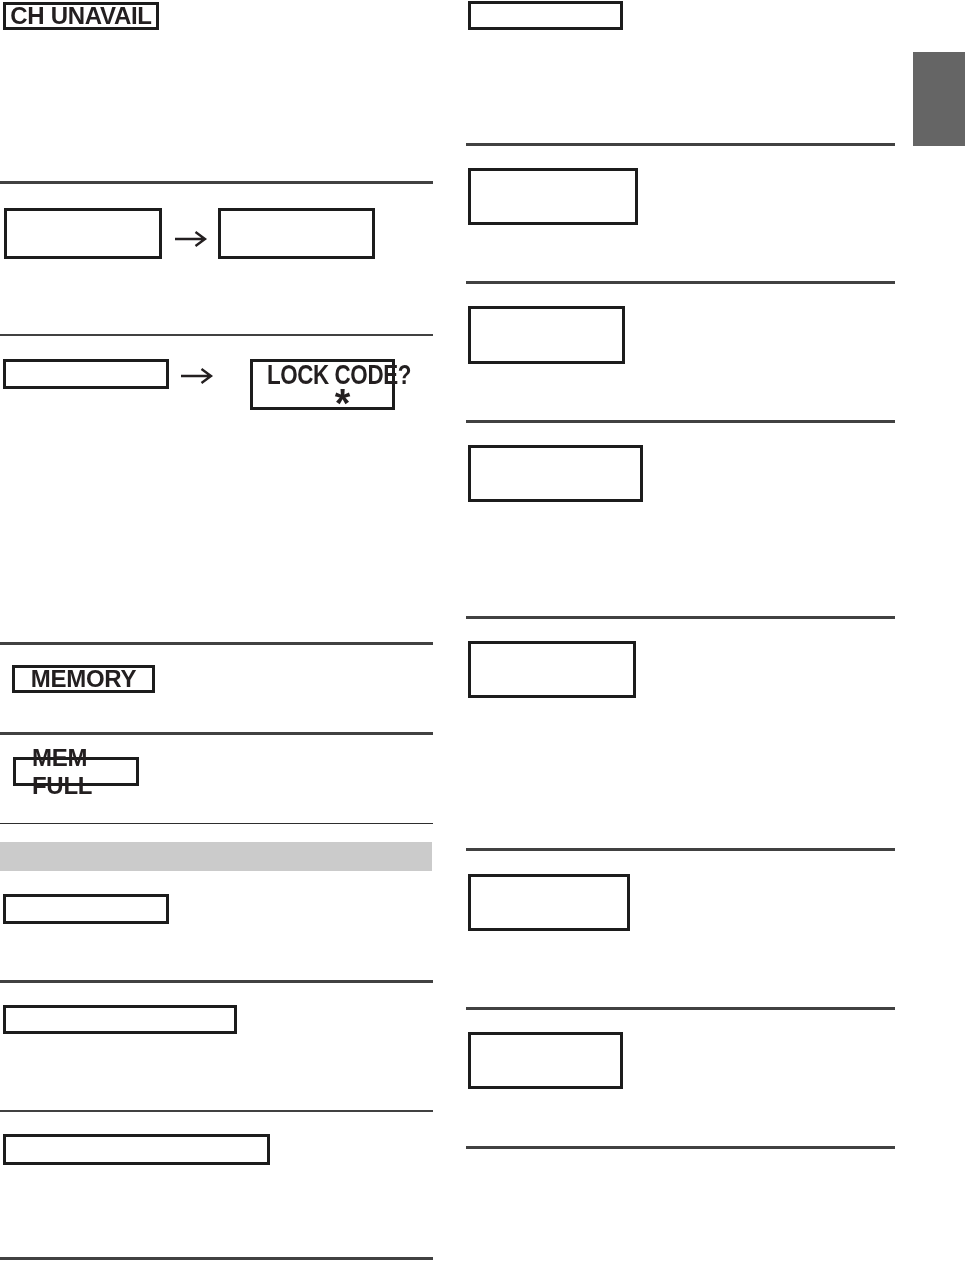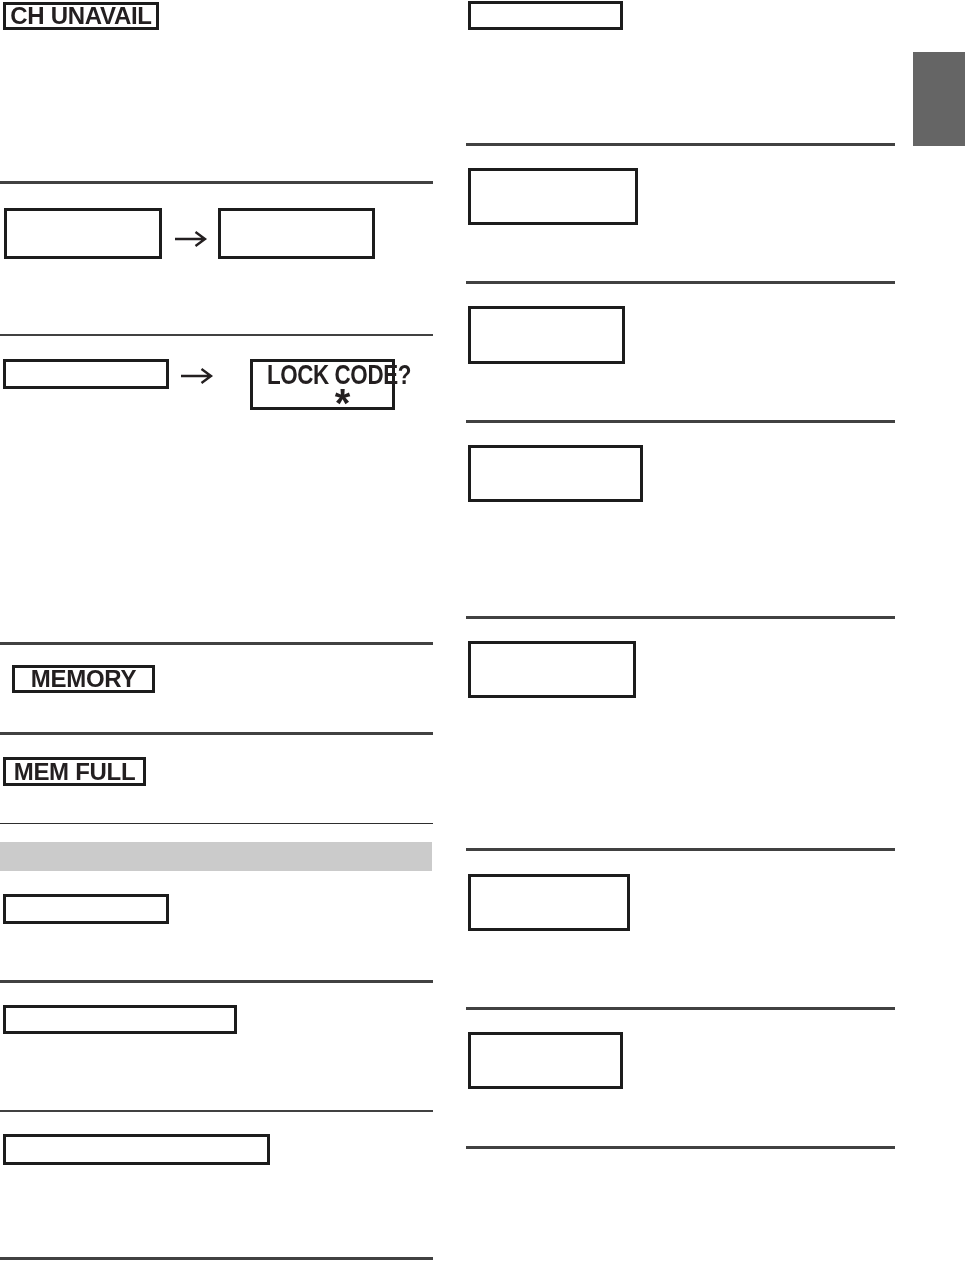--- a/index.html
+++ b/index.html
@@ -25,21 +25,21 @@
   #box-a{left:4px;top:208px;width:158px;height:51px;}
   #arrow-1{left:174px;top:230px;}
   #box-b{left:218px;top:208px;width:157px;height:51px;}
   #rule-l2{left:0;top:334px;width:433px;height:2px;}
   #box-c{left:3px;top:359px;width:166px;height:30px;}
   #arrow-2{left:180px;top:367px;}
   #box-d{left:222px;top:359px;width:145px;height:51px;margin-left:28px;}
   #rule-l3{left:0;top:642px;width:433px;height:3px;}
   #box-memory{left:12px;top:665px;width:143px;height:28px;}
   #rule-l4{left:0;top:732px;width:433px;height:3px;}
-  #box-memfull{left:3px;top:757px;width:143px;height:29px;}
+  #box-memfull{left:13px;top:757px;width:126px;height:29px;padding-left:16px;}
   #rule-l5{left:0;top:823px;width:433px;height:1px;}
   #section-bar{left:0;top:842px;width:432px;height:29px;}
   #box-e{left:3px;top:894px;width:166px;height:30px;}
   #rule-l6{left:0;top:980px;width:433px;height:3px;}
   #box-f{left:3px;top:1005px;width:234px;height:29px;}
   #rule-l7{left:0;top:1110px;width:433px;height:2px;}
   #box-g{left:3px;top:1134px;width:267px;height:31px;}
   #rule-l8{left:0;top:1257px;width:433px;height:3px;}
 
   

